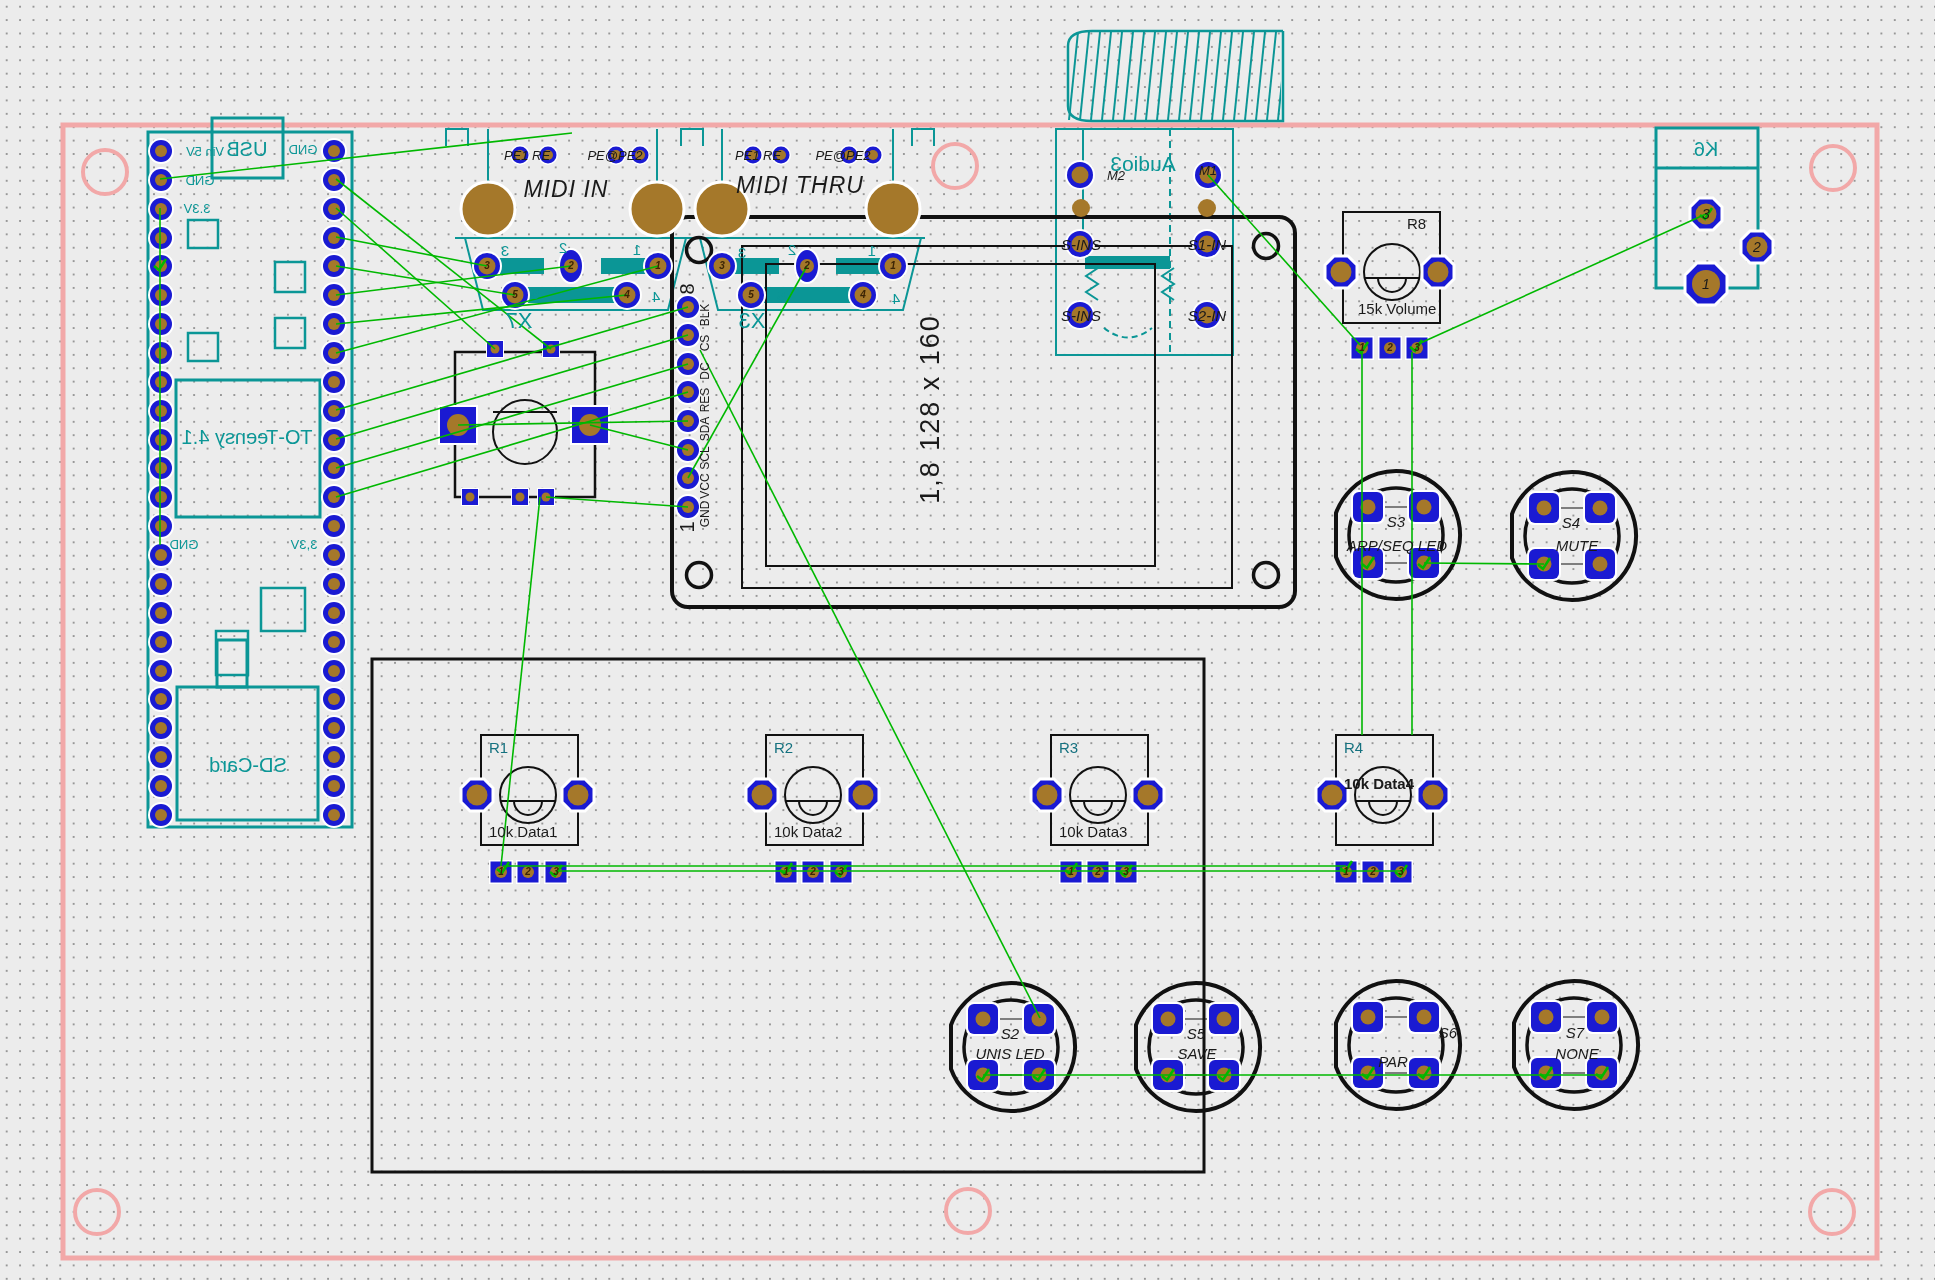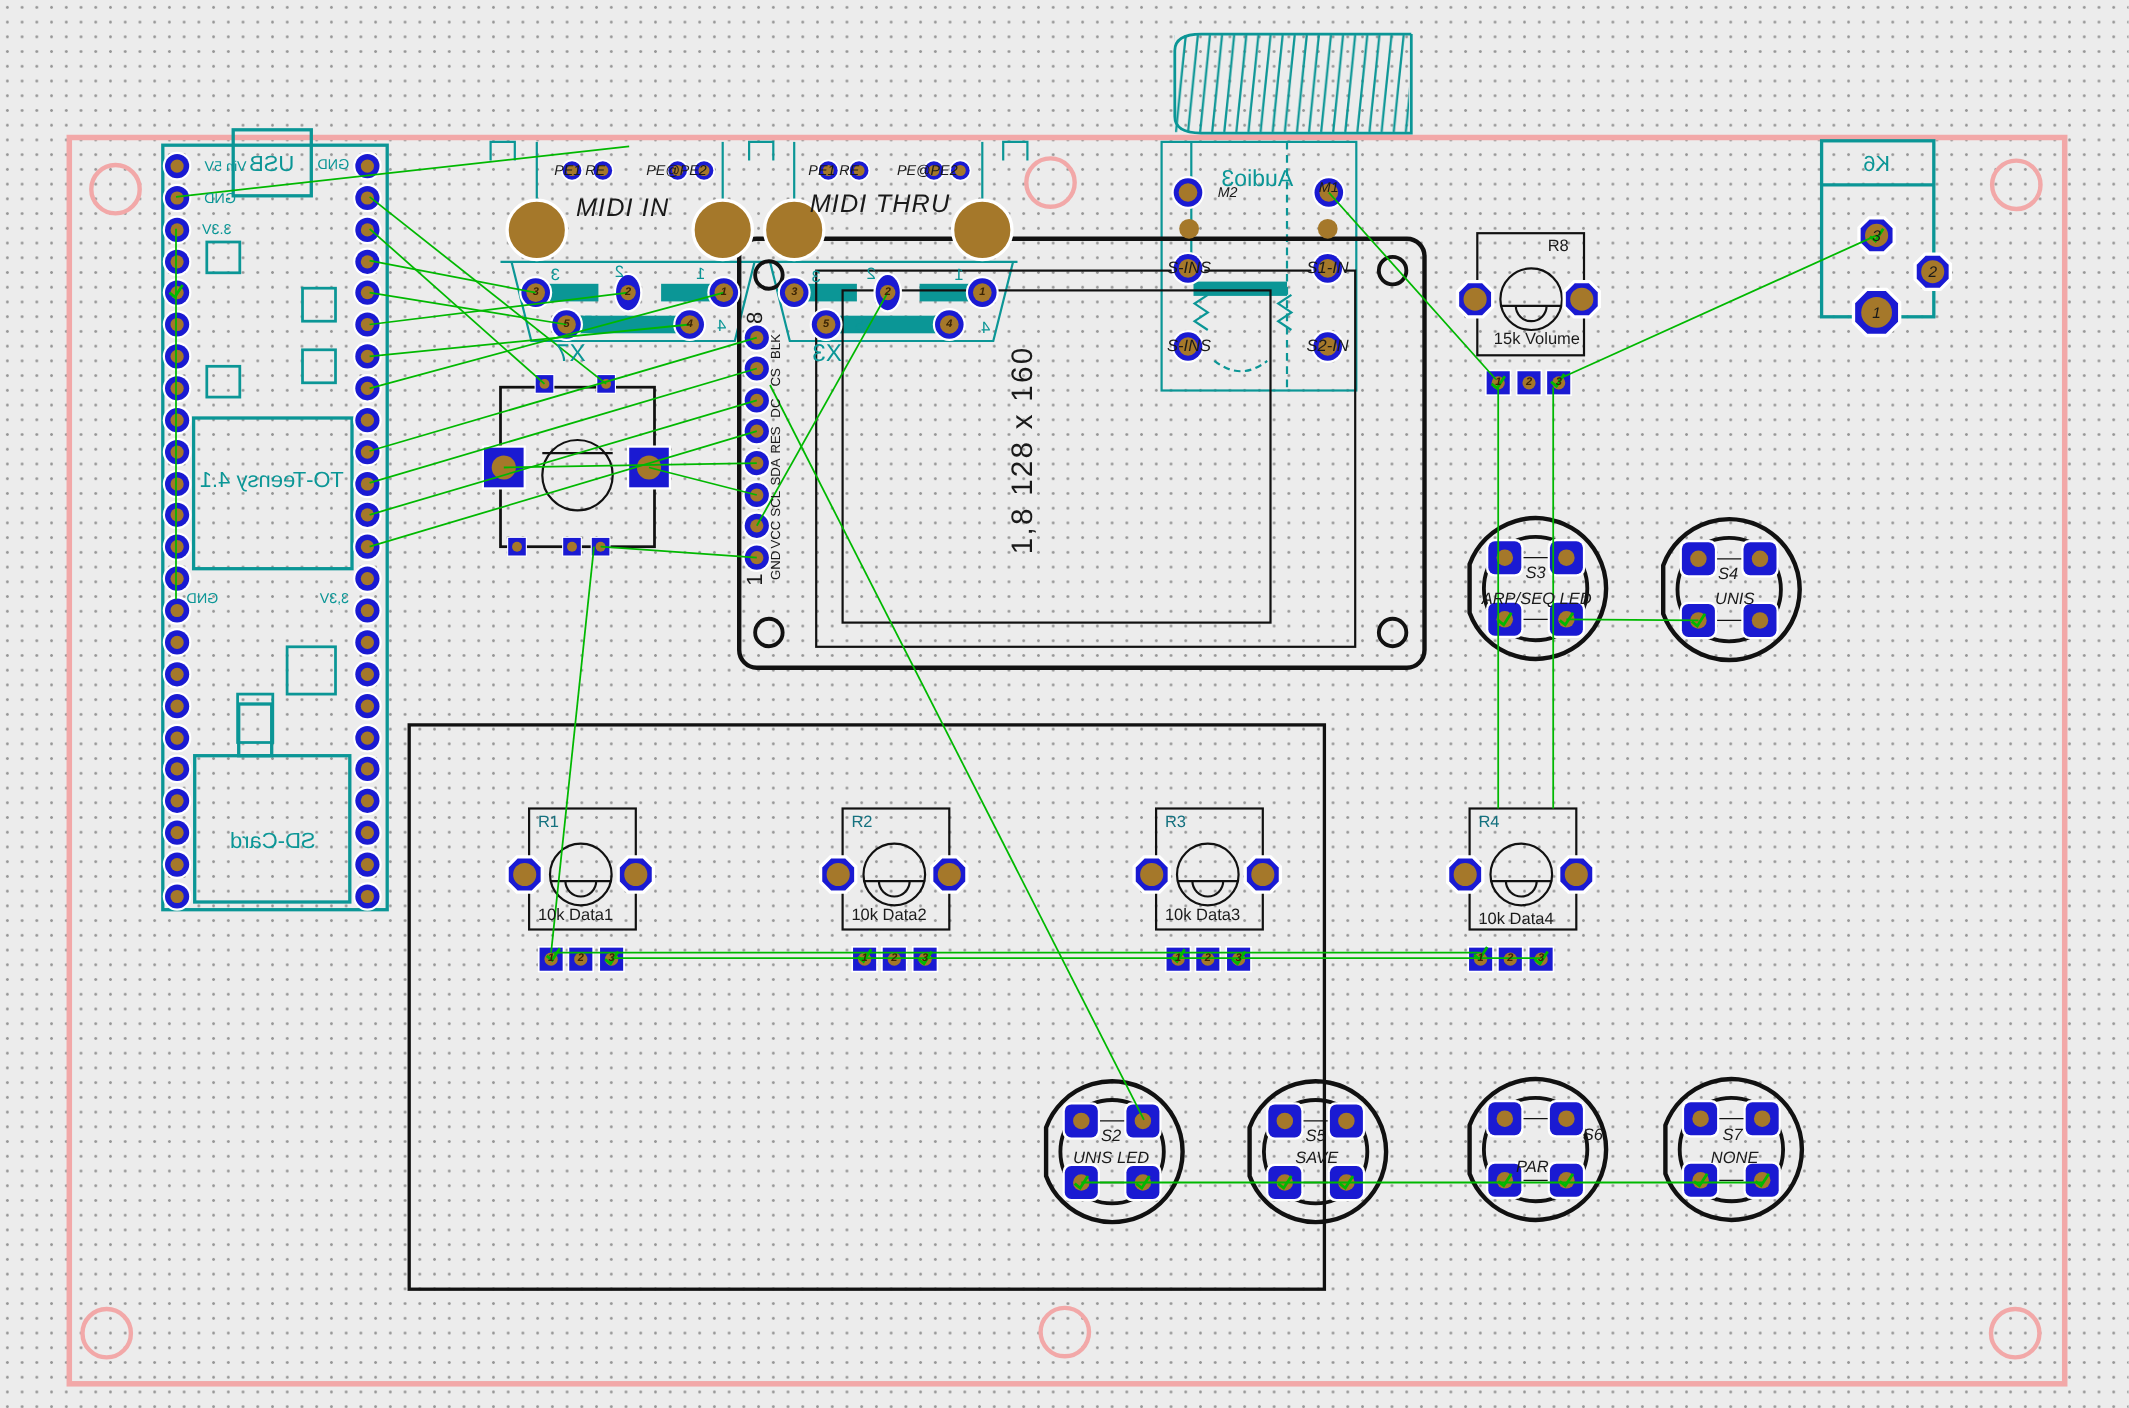--- a/index.html
+++ b/index.html
@@ -521,29 +521,29 @@
 <div class="t f15" style="left:774px;top:824px;">10k Data2</div>
 <div class="t c pd" style="left:786px;top:872px;">1</div>
 <div class="t c pd" style="left:813px;top:872px;">2</div>
 <div class="t c pd" style="left:841px;top:872px;">3</div>
 <div class="t f15 potref" style="left:1059px;top:740px;">R3</div>
 <div class="t f15" style="left:1059px;top:824px;">10k Data3</div>
 <div class="t c pd" style="left:1071px;top:872px;">1</div>
 <div class="t c pd" style="left:1098px;top:872px;">2</div>
 <div class="t c pd" style="left:1126px;top:872px;">3</div>
 <div class="t f15 potref" style="left:1344px;top:740px;">R4</div>
-<div class="t f15" style="left:1344px;top:828px;">10k Data4</div>
+<div class="t f15" style="left:1344px;top:776px;font-weight:bold;">10k Data4</div>
 <div class="t c pd" style="left:1346px;top:872px;">1</div>
 <div class="t c pd" style="left:1373px;top:872px;">2</div>
 <div class="t c pd" style="left:1401px;top:872px;">3</div>
 
 <div class="t c f15" style="left:1396px;top:521px;">S3</div>
 <div class="t c f15" style="left:1397px;top:545px;">ARP/SEQ LED</div>
 <div class="t c f15" style="left:1571px;top:522px;">S4</div>
-<div class="t c f15" style="left:1577px;top:545px;">UNIS</div>
+<div class="t c f15" style="left:1577px;top:545px;">MUTE</div>
 <div class="t c f15" style="left:1010px;top:1033px;">S2</div>
 <div class="t c f15" style="left:1010px;top:1053px;">UNIS LED</div>
 <div class="t c f15" style="left:1196px;top:1033px;">S5</div>
 <div class="t c f15" style="left:1197px;top:1053px;text-align:right;">SAVE</div>
 <div class="t c f15" style="left:1448px;top:1032px;text-align:center;">S6</div>
 <div class="t c f15" style="left:1393px;top:1061px;">PAR</div>
 <div class="t c f15" style="left:1575px;top:1032px;">S7</div>
 <div class="t c f15" style="left:1577px;top:1053px;">NONE</div>
 
 </div>

